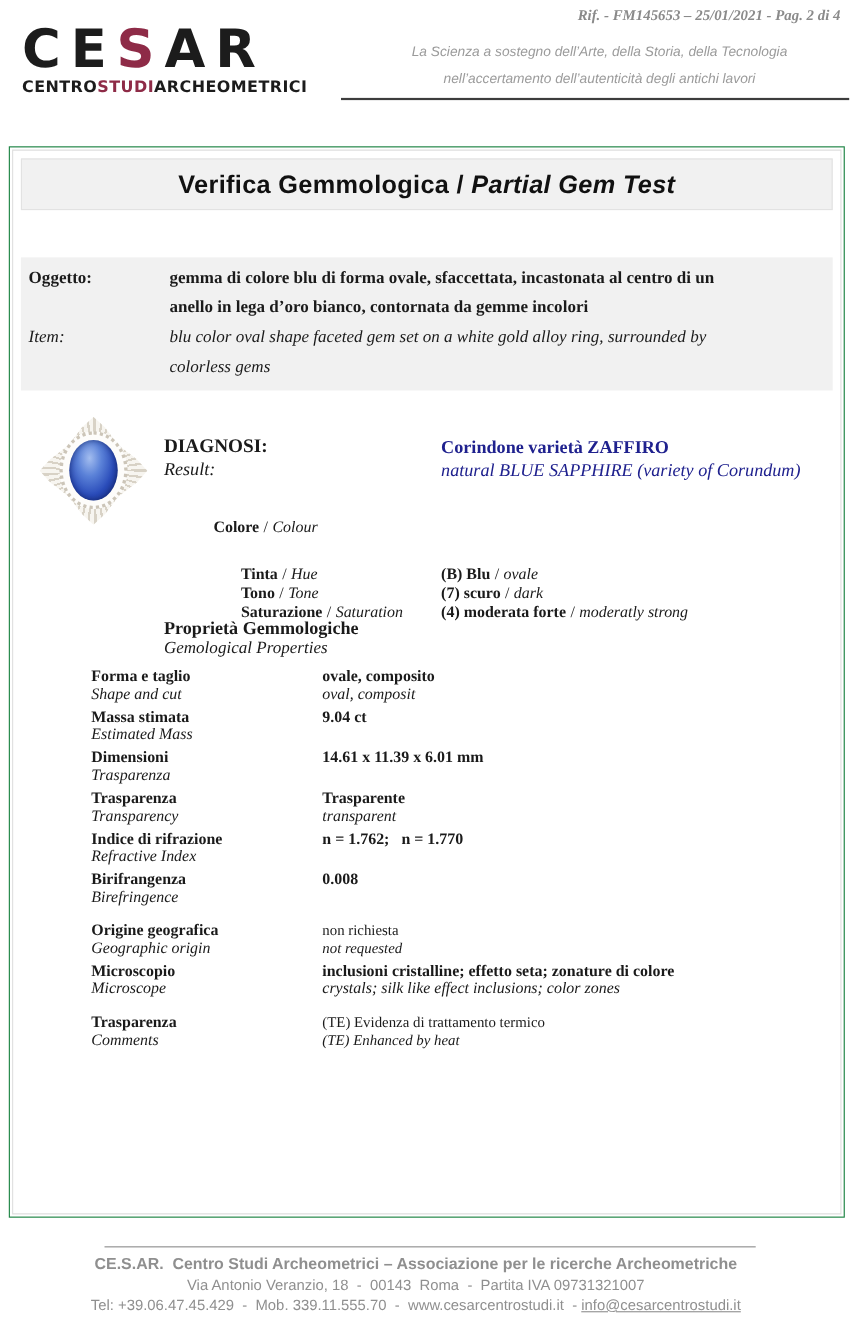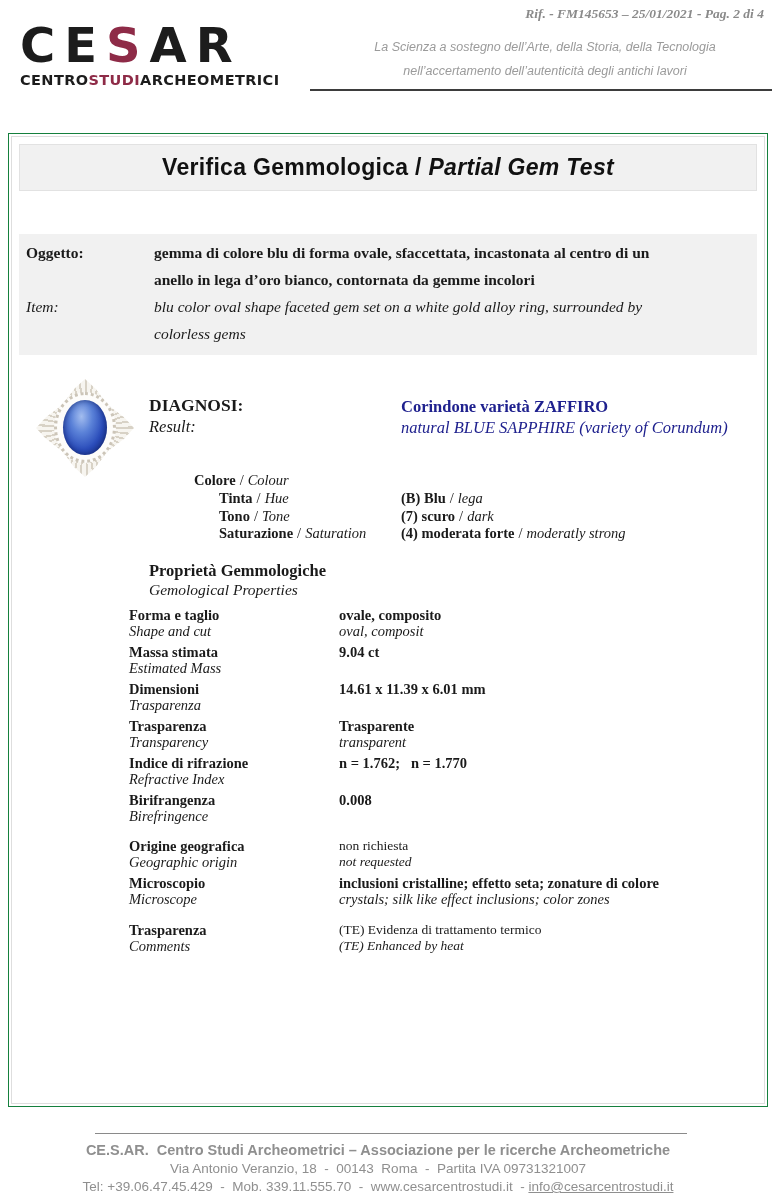--- a/index.html
+++ b/index.html
@@ -41,32 +41,32 @@
     box-shadow:inset 0 0 6px rgba(10,20,70,.6); }
   .diag-labels { position:absolute; left:140px; top:18px; }
   .diag-labels .l1 { font-weight:bold; font-size:17.5px; line-height:21px; }
   .diag-labels .l2 { font-style:italic; font-size:16.5px; line-height:21px; }
   .diag-values { position:absolute; left:392px; top:19px; color:#1f218e; }
   .diag-values .v1 { font-weight:bold; font-size:16.5px; line-height:21px; }
   .diag-values .v2 { font-style:italic; font-size:16.5px; line-height:21px; }
 
   
   .color-block { position:absolute; left:0; top:338px; width:100%; }
-  .color-heading { margin-left:185px; font-size:14.5px; margin-bottom:1px; }
+  .color-heading { margin-left:185px; font-size:14.5px; margin-bottom:25px; }
   .color-rows { display:grid; grid-template-columns:182px 1fr; margin-left:210px; font-size:14.5px; line-height:17.5px; }
   .b { font-weight:bold; }
   .i { font-style:italic; }
   .sep { margin:0 4px; }
 
   
   .props { position:absolute; left:0; top:427px; width:100%; }
   .props-heading { margin-left:140px; margin-bottom:8px; line-height:19px; }
   .props-heading .h1 { font-weight:bold; font-size:16.5px; }
   .props-heading .h2 { font-style:italic; font-size:15.5px; }
-  .prow { display:grid; grid-template-columns:210px 1fr; margin:0 10px 5px 120px; font-size:14.5px; line-height:16px; }
+  .prow { display:grid; grid-template-columns:210px 1fr; margin:0 10px 5px 74px; font-size:14.5px; line-height:16px; }
   .prow .lit { font-weight:bold; }
   .prow .len { font-style:italic; }
   .prow .vit { font-weight:bold; white-space:pre-wrap; }
   .prow .ven { font-style:italic; }
   .prow.gap1 { margin-top:14px; }
   .prow.gap2 { margin-top:15px; }
   .prow.plainval .vit { font-weight:normal; font-size:13.5px; }
   .prow.plainval .ven { font-size:13.5px; }
 
   
@@ -119,21 +119,21 @@
     <div class="diag-values">
       <div class="v1">Corindone varietà ZAFFIRO</div>
       <div class="v2">natural BLUE SAPPHIRE (variety of Corundum)</div>
     </div>
   </div>
 
   <div class="color-block">
     <div class="color-heading"><span class="b">Colore</span><span class="sep">/</span><span class="i">Colour</span></div>
     <div class="color-rows">
       <div><span class="b">Tinta</span><span class="sep">/</span><span class="i">Hue</span></div>
-      <div><span class="b">(B) Blu</span><span class="sep">/</span><span class="i">lega</span></div>
+      <div><span class="b">(B) Blu</span><span class="sep">/</span><span class="i">ovale</span></div>
       <div><span class="b">Tono</span><span class="sep">/</span><span class="i">Tone</span></div>
       <div><span class="b">(7) scuro</span><span class="sep">/</span><span class="i">dark</span></div>
       <div><span class="b">Saturazione</span><span class="sep">/</span><span class="i">Saturation</span></div>
       <div><span class="b">(4) moderata forte</span><span class="sep">/</span><span class="i">moderatly strong</span></div>
     </div>
   </div>
 
   <div class="props">
     <div class="props-heading">
       <div class="h1">Proprietà Gemmologiche</div>

